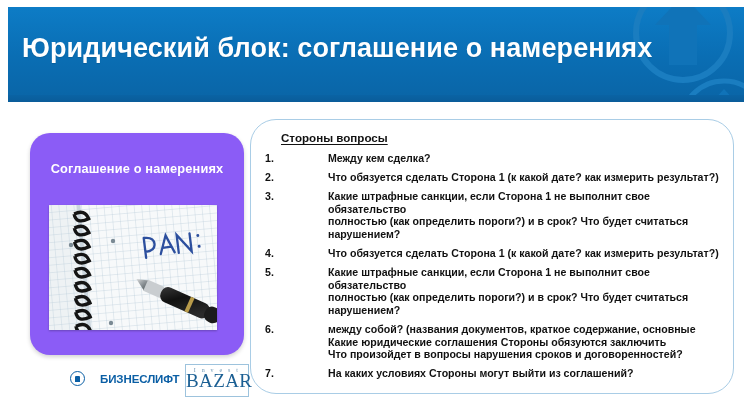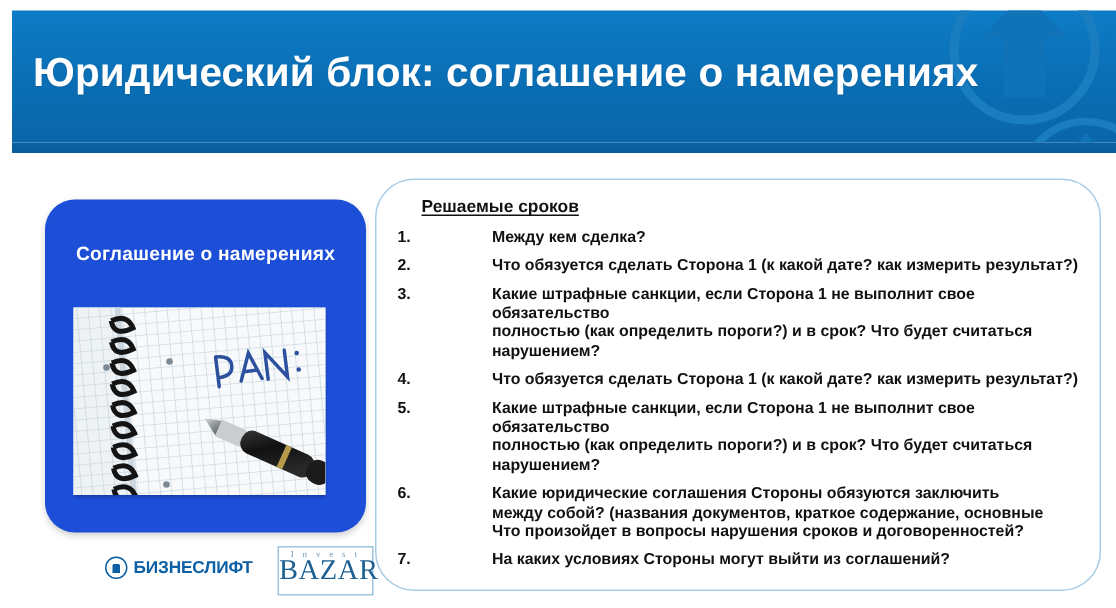--- a/index.html
+++ b/index.html
@@ -51,21 +51,21 @@
   }
   .wm svg { display: block; }
 
   
   .left-card {
     position: absolute;
     left: 30px;
     top: 133px;
     width: 214px;
     height: 222px;
-    background: #1d4ed8;
+    background: #8b5cf6;
     border-radius: 20px;
     box-shadow: 0 2px 4px rgba(0,0,0,0.18);
   }
   .left-card-title {
     position: absolute;
     left: 0;
     top: 28px;
     width: 100%;
     text-align: center;
     color: #ffffff;
@@ -92,21 +92,21 @@
     top: 364px;
     width: 210px;
     height: 36px;
   }
   .logo-bizneslift {
     position: absolute;
     left: 40px;
     top: 7px;
     display: flex;
     align-items: center;
-    gap: 4px;
+    gap: 15px;
   }
   .bl-mark {
     width: 13px;
     height: 13px;
     border-radius: 50%;
     border: 1.6px solid #0b5fa5;
     display: flex;
     align-items: center;
     justify-content: center;
   }
@@ -296,21 +296,21 @@
     <span class="bl-text">БИЗНЕСЛИФТ</span>
   </div>
 
   <div class="logo-bazar">
     <div class="bz-invest">I n v e s t</div>
     <div class="bz-name">BAZAR</div>
   </div>
 </div>
 
 <div class="content-card">
-  <div class="content-heading">Решаемые сроков</div>
+  <div class="content-heading">Стороны вопросы</div>
 
   <ul class="q-list" id="q-list">
       <li class="q-item">
         <span class="q-num">1.</span>
         <span class="q-text">
           <span>Между кем сделка?</span>
         </span>
       </li>
       <li class="q-item">
         <span class="q-num">2.</span>
@@ -334,22 +334,22 @@
       <li class="q-item">
         <span class="q-num">5.</span>
         <span class="q-text">
           <span>Какие штрафные санкции, если Сторона 1 не выполнит свое обязательство</span>
           <span>полностью (как определить пороги?) и в срок? Что будет считаться нарушением?</span>
         </span>
       </li>
       <li class="q-item">
         <span class="q-num">6.</span>
         <span class="q-text">
+          <span>между собой? (названия документов, краткое содержание, основные</span>
           <span>Какие юридические соглашения Стороны обязуются заключить</span>
-          <span>между собой? (названия документов, краткое содержание, основные</span>
           <span>Что произойдет в вопросы нарушения сроков и договоренностей?</span>
         </span>
       </li>
       <li class="q-item">
         <span class="q-num">7.</span>
         <span class="q-text">
           <span>На каких условиях Стороны могут выйти из соглашений?</span>
         </span>
       </li>
     </ul>

